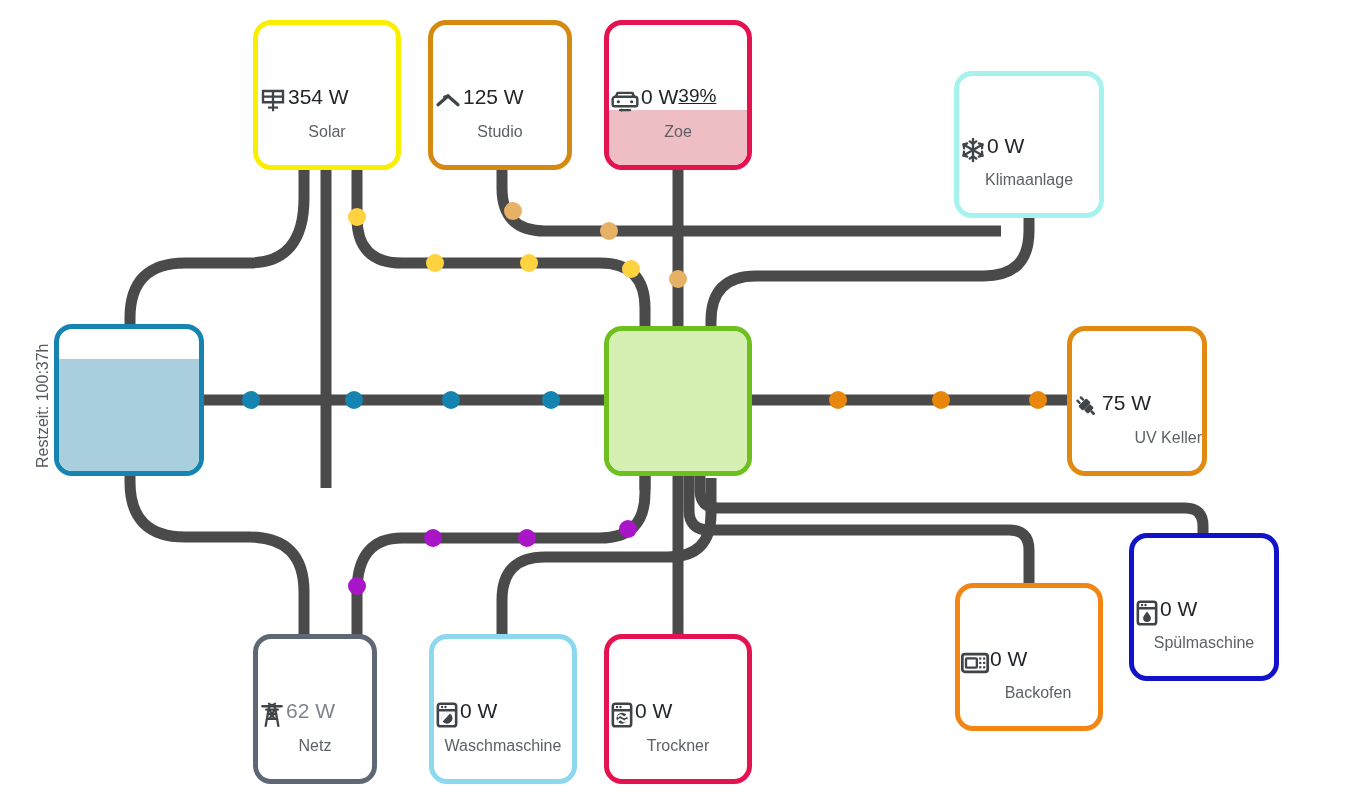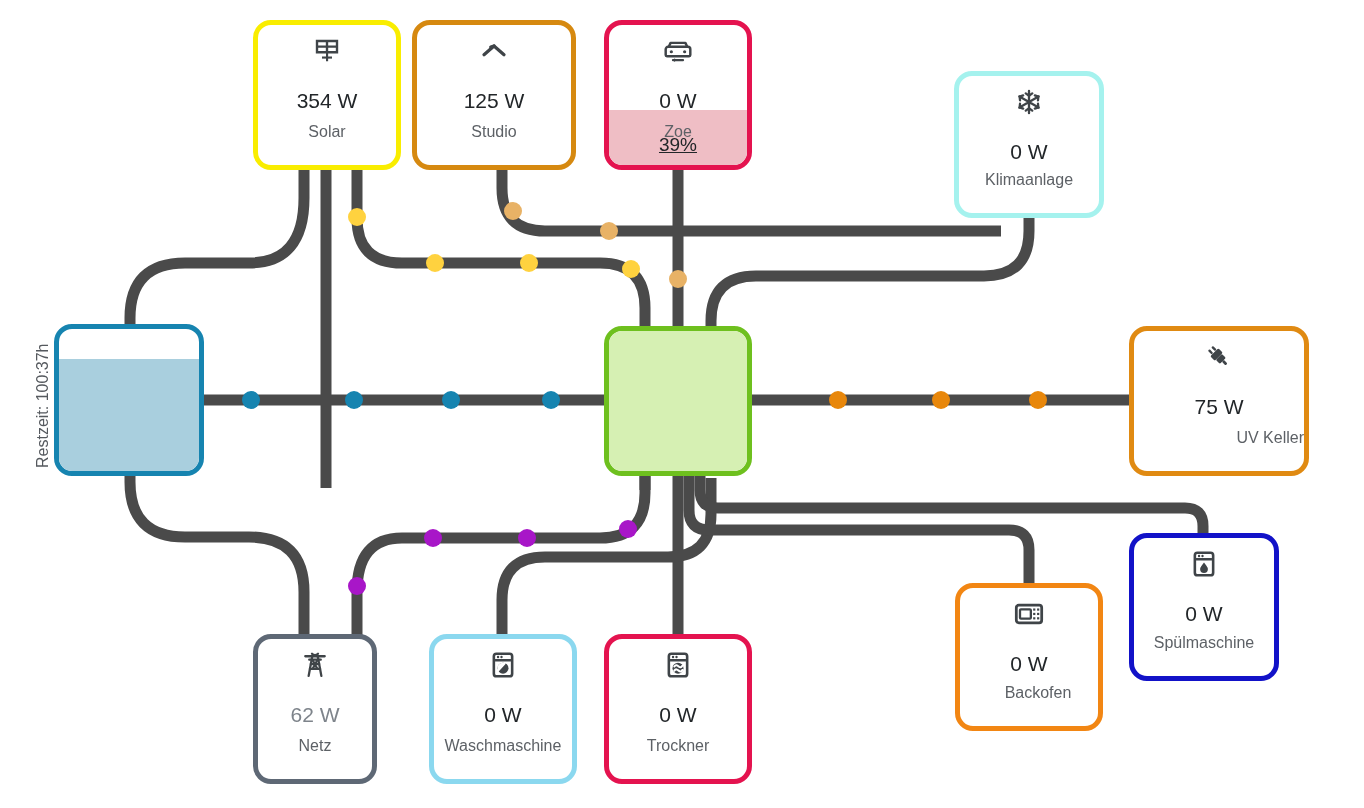--- a/index.html
+++ b/index.html
@@ -43,23 +43,22 @@
     position:absolute;
     left:0;right:0;bottom:0;
     z-index:0;
   }
   .card .content{
     position:relative;
     z-index:1;
     width:100%;
     height:100%;
     display:flex;
-    flex-direction:column;
+    flex-direction:row;
     align-items:center;
-    gap:20px;
   }
   .card .ico{
     margin-top:11px;
     height:30px;
     display:flex;align-items:center;justify-content:center;
     color:#3f4448;
   }
   .card .ico svg{display:block;}
   .card .power{
     margin-top:3px;
@@ -151,21 +150,21 @@
               <path d="M4 8.5h16M12 4v9" stroke="currentColor" stroke-width="1.9"></path>
               <rect x="11.2" y="13" width="1.7" height="4"></rect>
               <rect x="8" y="16.4" width="8" height="1.7"></rect>
               <rect x="11.2" y="17" width="1.7" height="3.2"></rect>
             </svg>
           </div>
           <div class="power">354 W</div>
           <div class="name" style="top: 98px;">Solar</div>
         </div>
       </div>
-      <div class="card" style="left: 412px; top: 20px; width: 164px; height: 150px; border-color: rgb(214, 137, 16);">
+      <div class="card" style="left: 428px; top: 20px; width: 144px; height: 150px; border-color: rgb(214, 137, 16);">
         <div class="content">
           <div class="ico">
             <svg width="30" height="30" viewBox="0 0 24 24" fill="none" stroke="currentColor" stroke-width="2.6" stroke-linecap="round" stroke-linejoin="round">
               <path d="M4 15 L12 8 L20 15"></path>
               <path d="M9.4 8.8 L12 8"></path>
             </svg>
           </div>
           <div class="power">125 W</div>
           <div class="name" style="top: 98px;">Studio</div>
         </div>
@@ -200,21 +199,21 @@
           <div class="power">0 W</div>
           <div class="name" style="top: 95px;">Klimaanlage</div>
         </div>
       </div>
       <div class="card" style="left: 54px; top: 324px; width: 150px; height: 152px; border-color: rgb(22, 132, 176);">
         <div class="fill" style="background: rgb(169, 207, 222); height: 79%;"></div>
       </div>
       <div class="card" style="left: 604px; top: 326px; width: 148px; height: 150px; border-color: rgb(110, 192, 30);">
         <div class="fill" style="background: rgb(214, 240, 179); height: 100%;"></div>
       </div>
-      <div class="card" style="left: 1129px; top: 326px; width: 180px; height: 150px; border-color: rgb(224, 138, 18);">
+      <div class="card" style="left: 1067px; top: 326px; width: 140px; height: 150px; border-color: rgb(224, 138, 18);">
         <div class="content">
           <div class="ico">
             <svg width="30" height="30" viewBox="0 0 24 24" fill="currentColor">
               <g transform="rotate(-45 12 12)">
                 <rect x="9.2" y="2.2" width="1.9" height="4.2" rx="0.8"></rect>
                 <rect x="13" y="2.2" width="1.9" height="4.2" rx="0.8"></rect>
                 <rect x="7.4" y="6.6" width="9.2" height="5.2" rx="1.2"></rect>
                 <rect x="8.6" y="11.8" width="6.8" height="4.6" rx="1"></rect>
                 <rect x="10.9" y="16.3" width="2.2" height="4.2" rx="0.9"></rect>
               </g>

